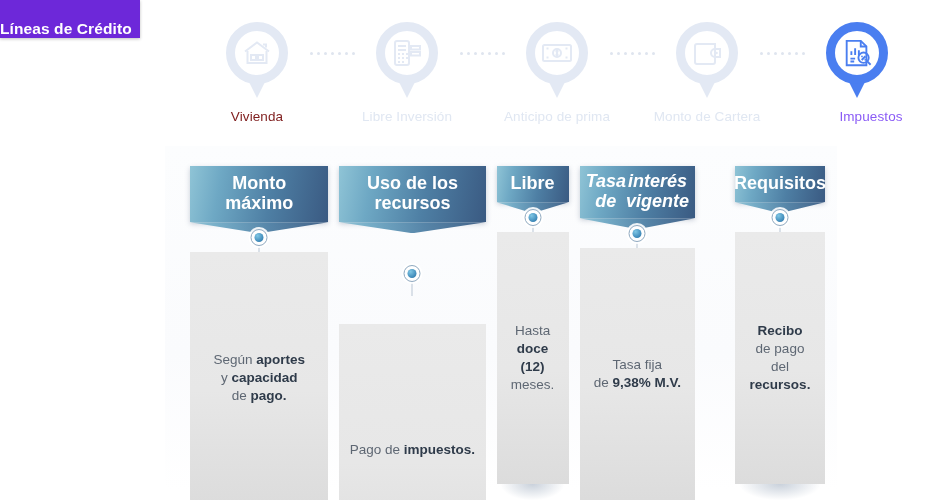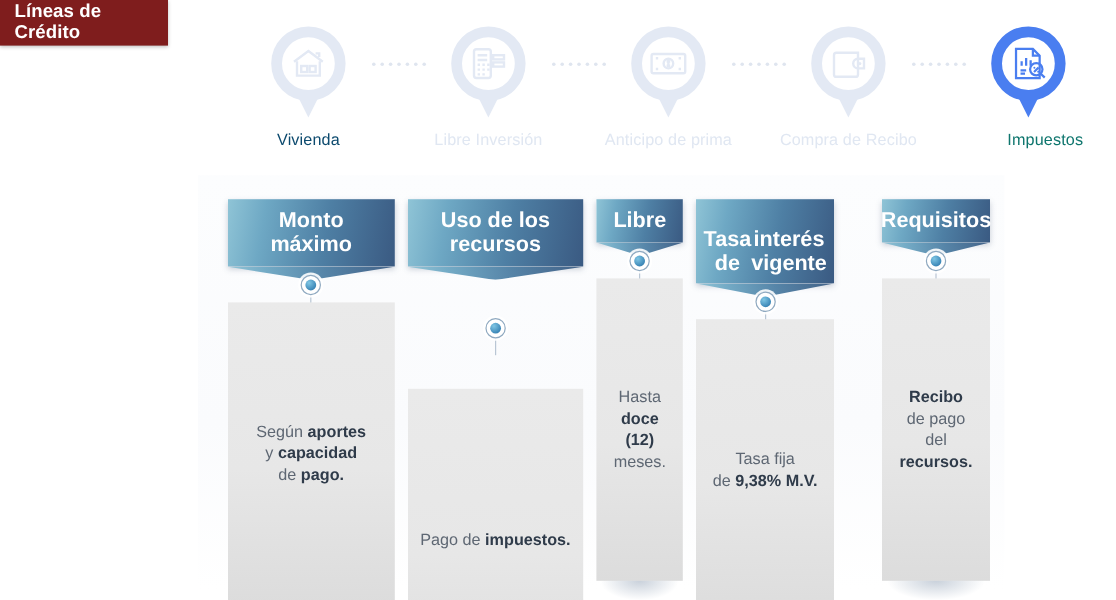--- a/index.html
+++ b/index.html
@@ -8,22 +8,22 @@
     background: #ffffff;
     font-family: "Liberation Sans", sans-serif;
     overflow: hidden;
   }
   .stage { position: relative; width: 930px; height: 500px; background:#fff; }
 
   
   .title-badge {
     position: absolute; left: 0; top: 0;
     width: 140px; height: 38px;
-    background: #7f1d1d;
-    display: flex; align-items: center; padding-left: 12px;
+    background: #6d28d9;
+    display: flex; align-items: flex-end; 
     box-shadow: 0 1px 3px rgba(0,0,0,.25);
   }
   .title-badge span {
     color: #ffffff; font-size: 15.5px; font-weight: bold;
     letter-spacing: .1px;
   }
 
   
   .nav { position: absolute; left: 205px; top: 22px; width: 720px; height: 120px; }
   .nav-row { display: flex; align-items: flex-start; }
@@ -91,21 +91,21 @@
     min-height: 34px;
     box-shadow: 0 2px 5px rgba(60,80,110,.28);
   }
   .hdr::after {
     content:""; position: absolute; left: 0; right: 0; top: 100%;
     height: 11px;
     background: linear-gradient(100deg,#8fc4d6 0%, #6ea8c4 22%, #4e7fa4 58%, #3a5a82 100%);
     clip-path: polygon(0 0, 100% 0, 50% 100%);
     opacity: .95;
   }
-  .hdr.two-line { padding-top: 23px; padding-bottom: 7px; }
+  .hdr.two-line { padding-top: 5px; padding-bottom: 7px; font-style: italic; }
 
   .marker { position: relative; width: 100%; height: 30px; }
   .marker .stem {
     position: absolute; left: 50%; top: 12px; width: 1px; height: 26px;
     background: #b9c6d4; transform: translateX(-50%);
   }
   .marker .dot {
     position: absolute; left: 50%; top: 7px; transform: translateX(-50%);
     width: 17px; height: 17px; border-radius: 50%;
     background: #fff; border: 1px solid #8fa9c0;
@@ -161,21 +161,21 @@
             <div class="glyph" style="color:#e3e9f4">
               <svg width="30" height="28" viewBox="0 0 30 28" fill="none" stroke="currentColor" stroke-width="2">
                 <path d="M3 12.5 15 3.5l12 9"></path>
                 <path d="M5.5 12v12h19V12"></path>
                 <rect x="9" y="16" width="5" height="5"></rect>
                 <rect x="16" y="16" width="5" height="5"></rect>
                 <path d="M21 5.5h3v3"></path>
               </svg>
             </div>
           </div>
-          <div class="nav-label" style="color: #0c4a6e;">Vivienda</div>
+          <div class="nav-label" style="color: #7f1d1d;">Vivienda</div>
         </div>
         <div class="dots">
           <i></i>
           <i></i>
           <i></i>
           <i></i>
           <i></i>
           <i></i>
           <i></i>
         </div>
@@ -236,21 +236,21 @@
             <div class="tipmask"></div>
             <div class="ring"></div>
             <div class="glyph" style="color:#e3e9f4">
               <svg width="30" height="26" viewBox="0 0 30 26" fill="none" stroke="currentColor" stroke-width="2">
                 <path d="M3 6a2 2 0 0 1 2-2h18v18a2 2 0 0 1-2 2H5a2 2 0 0 1-2-2z"></path>
                 <path d="M23 9h5v8h-5a4 4 0 0 1 0-8z"></path>
                 <circle cx="24.5" cy="13" r="1.3" fill="currentColor" stroke="none"></circle>
               </svg>
             </div>
           </div>
-          <div class="nav-label" style="color: rgb(224, 231, 242);">Compra de Recibo</div>
+          <div class="nav-label" style="color: rgb(224, 231, 242);">Monto de Cartera</div>
         </div>
         <div class="dots">
           <i></i>
           <i></i>
           <i></i>
           <i></i>
           <i></i>
           <i></i>
           <i></i>
         </div>
@@ -266,21 +266,21 @@
                 <path d="M10 18v-4M14 18v-7M18 18v-5"></path>
                 <path d="M9 22h5M9 25h4"></path>
                 <circle cx="23" cy="21" r="5.5"></circle>
                 <path d="M27 25l3.5 3.5"></path>
                 <path d="M21 23.5l4-4"></path>
                 <circle cx="21.3" cy="19.6" r=".9" fill="currentColor" stroke="none"></circle>
                 <circle cx="24.7" cy="23.2" r=".9" fill="currentColor" stroke="none"></circle>
               </svg>
             </div>
           </div>
-          <div class="nav-label" style="color: #0f766e; margin-left: 28px;">Impuestos</div>
+          <div class="nav-label" style="color: #8b5cf6; margin-left: 28px;">Impuestos</div>
         </div>
       </div>
   </div>
 
   <div class="backdrop"></div>
 
   <div class="cols" id="cols">
       <div class="col c0">
         <div class="hdr">Monto máximo</div>
         <div class="marker">

